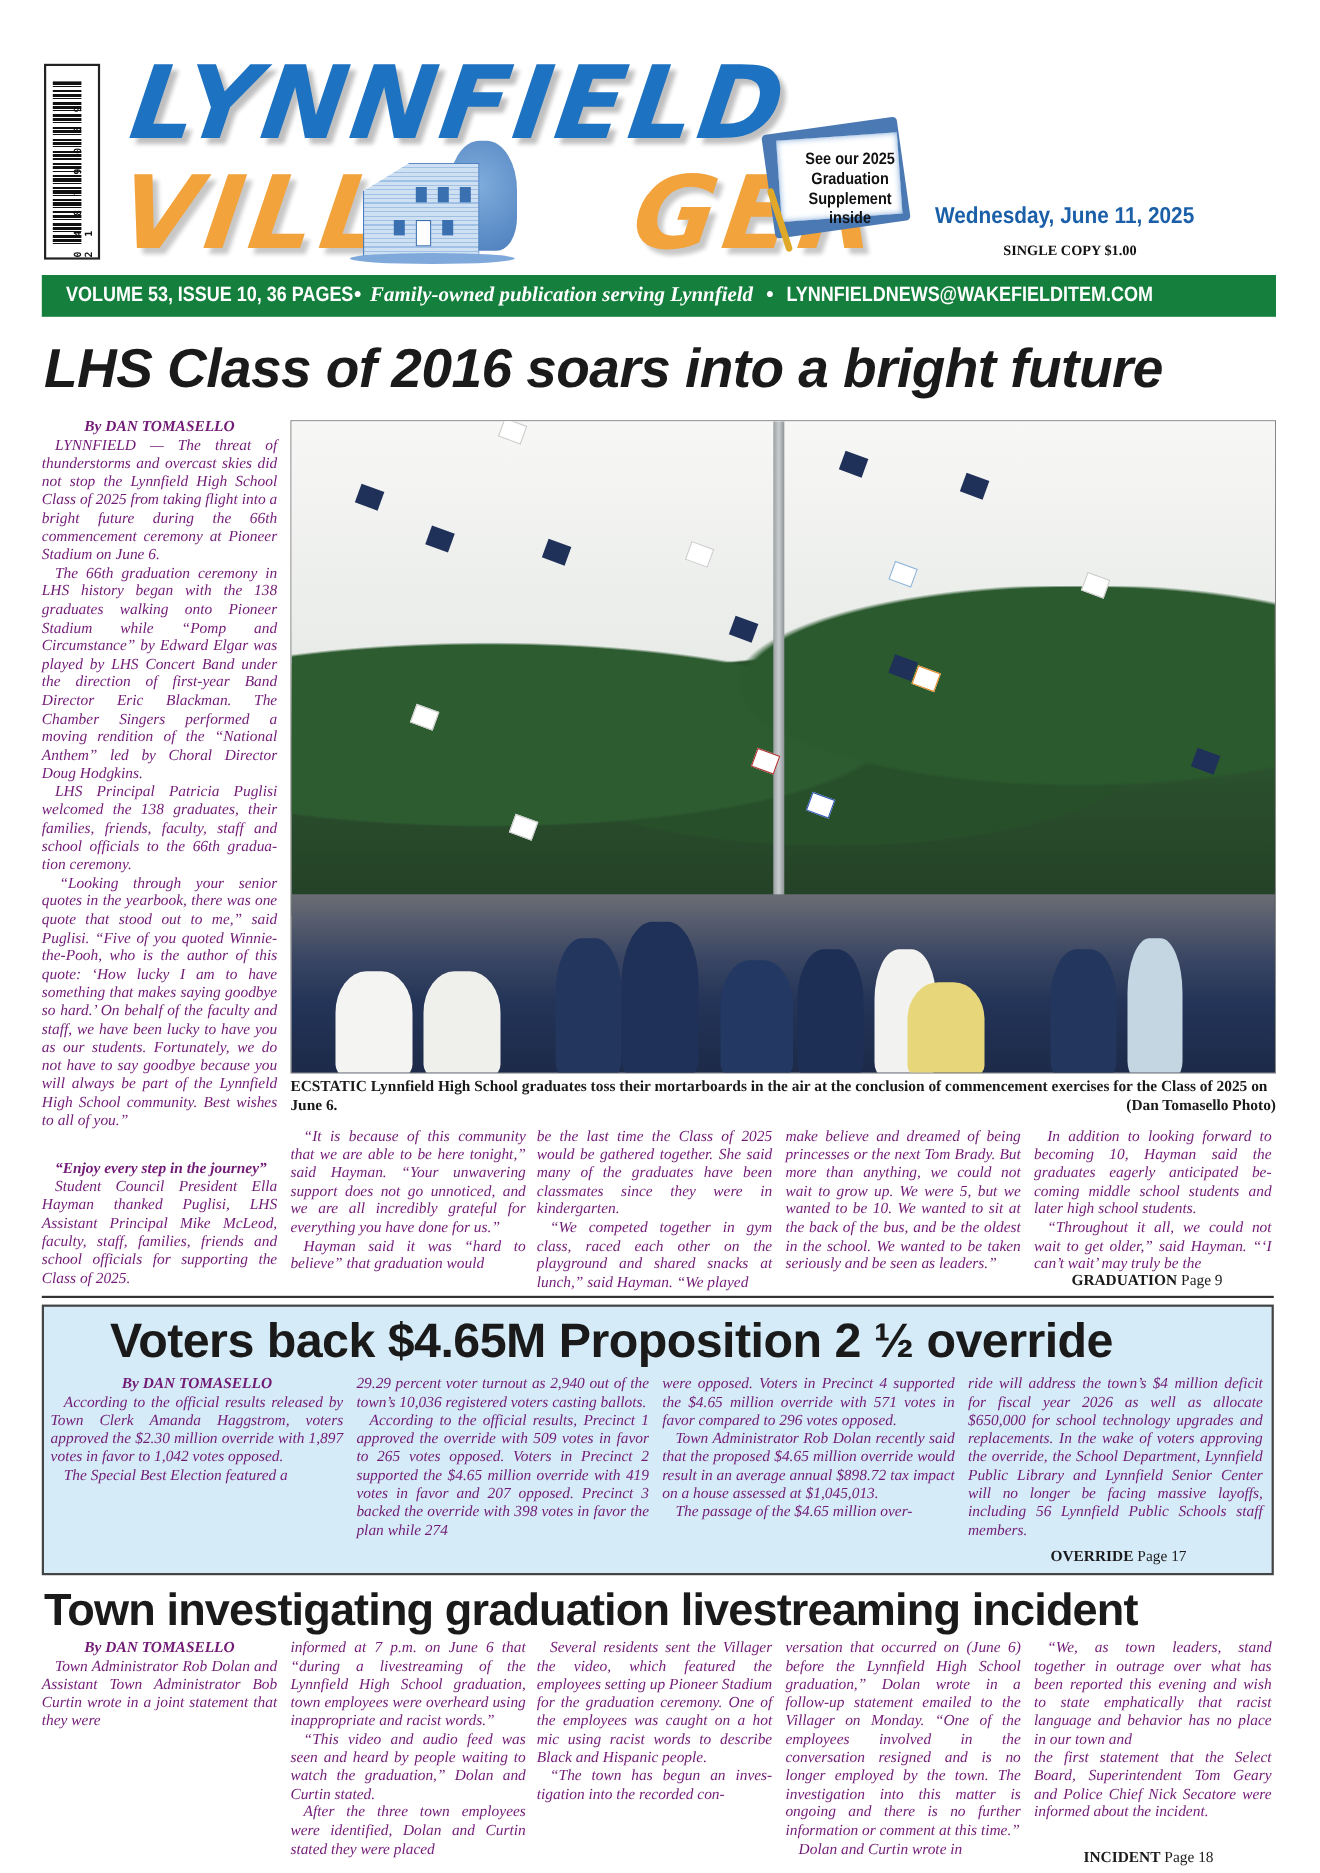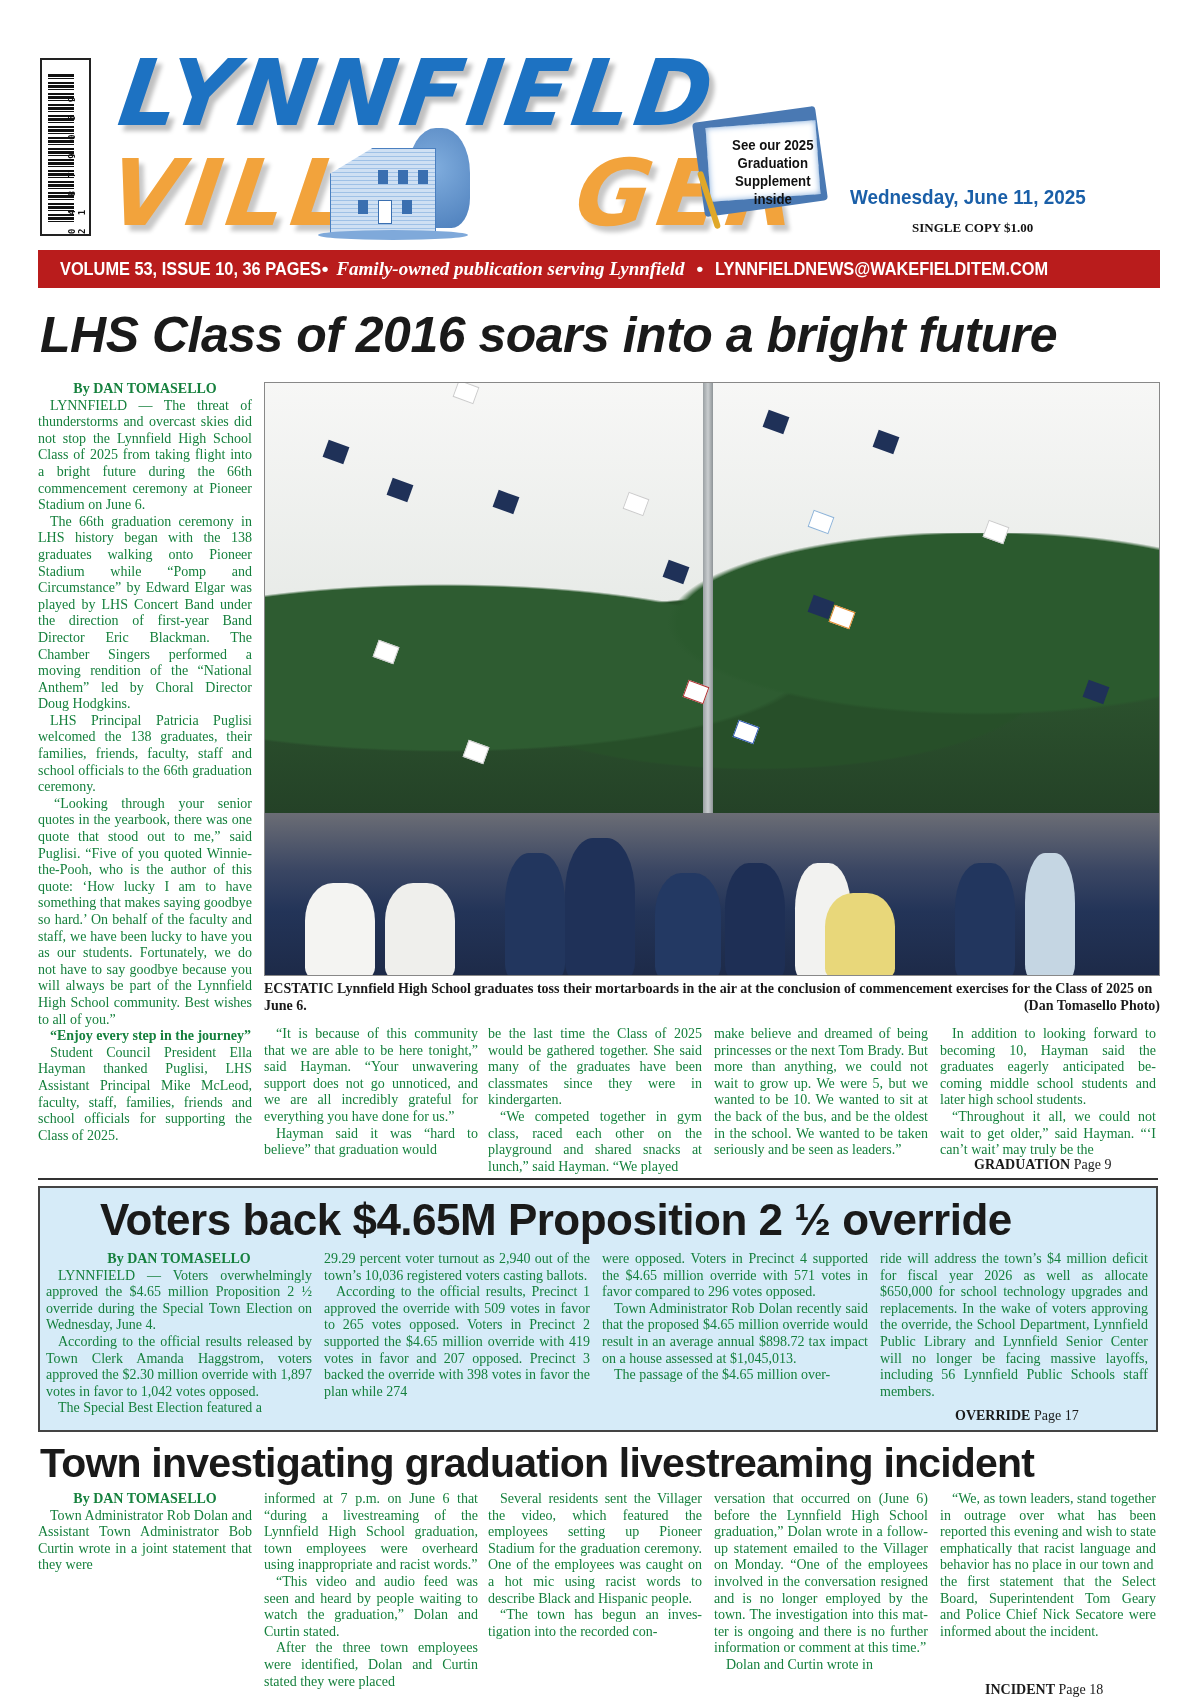--- a/index.html
+++ b/index.html
@@ -19,35 +19,35 @@
   .house .tree { position: absolute; left: 90px; top: 0; width: 62px; height: 100px; border-radius: 45% 45% 30% 30%; background: radial-gradient(circle at 40% 40%, #6a9fd8, #2d68b0); opacity: 0.85; }
   .house .win { position: absolute; width: 10px; height: 14px; background: #3a6fb0; }
   .house .ground { position: absolute; left: 0; bottom: 0; width: 150px; height: 10px; background: #7fa9da; border-radius: 50%; }
   .cap-promo { position: absolute; left: 690px; top: 110px; width: 150px; height: 125px; }
   .cap-promo .board { position: absolute; left: 8px; top: 4px; width: 124px; height: 95px; background: #4a79b3; transform: rotate(-8deg); border-radius: 4px; }
   .cap-promo .paper { position: absolute; left: 18px; top: 14px; width: 110px; height: 74px; background: #fff; transform: rotate(-4deg); box-shadow: 0 0 6px #7aa6d8 inset; }
   .cap-promo .tassel { position: absolute; left: 16px; top: 60px; width: 6px; height: 60px; background: #e0a828; border-radius: 3px; transform: rotate(-18deg); }
   .cap-promo .text { position: absolute; left: 30px; top: 26px; width: 120px; font-family: "Liberation Sans", sans-serif; font-weight: bold; font-size: 15px; line-height: 18px; text-align: center; color: #111; transform: scaleX(0.88); transform-origin: left; }
   .dateline { position: absolute; left: 850px; top: 185px; font-family: "Liberation Sans", sans-serif; font-weight: bold; font-size: 21px; color: #1a5fa8; transform: scaleX(0.9); transform-origin: left; }
   .price { position: absolute; left: 912px; top: 220px; font-family: "Liberation Serif", serif; font-weight: bold; font-size: 13px; color: #111; }
-  .banner { position: absolute; left: 38px; top: 250px; width: 1122px; height: 38px; background: #b91c1c; color: #fff; display: flex; align-items: center; padding-left: 22px; font-family: "Liberation Sans", sans-serif; font-weight: bold; font-size: 19px; white-space: nowrap; }
+  .banner { position: absolute; left: 38px; top: 250px; width: 1122px; height: 38px; background: #15803d; color: #fff; display: flex; align-items: center; padding-left: 22px; font-family: "Liberation Sans", sans-serif; font-weight: bold; font-size: 19px; white-space: nowrap; }
   .banner .cond { display: inline-block; transform: scaleX(0.86); transform-origin: left; }
   .banner .tag { font-family: "Liberation Serif", serif; font-style: italic; font-weight: bold; font-size: 19px; }
 
   
   .headline { position: absolute; font-family: "Liberation Sans", sans-serif; font-weight: bold; color: #1a1a1a; white-space: nowrap; line-height: 1; }
   .hl-main { left: 40px; top: 310px; font-size: 50px; font-style: italic; letter-spacing: -0.5px; }
   .hl-vote { left: 100px; top: 1198px; font-size: 44px; letter-spacing: -0.5px; }
   .hl-town { left: 40px; top: 1443px; font-size: 41px; letter-spacing: -0.8px; }
 
   
-  .col { position: absolute; font-family: "Liberation Serif", serif; font-size: 14px; line-height: 16.6px; text-align: justify; hyphens: manual; color: #15803d; }
+  .col { position: absolute; font-family: "Liberation Serif", serif; font-size: 14px; line-height: 16.6px; text-align: justify; hyphens: manual; color: #701a75; font-style: italic; }
   .col p { text-indent: 12px; }
   .col .byline { text-align: center; font-weight: bold; text-indent: 0; }
-  .col .subhead { font-weight: bold; text-indent: 12px; }
+  .col .subhead { font-weight: bold; text-indent: 12px; margin-top: 27px; }
   .jump { position: absolute; font-family: "Liberation Serif", serif; font-size: 14px; }
   .jump b { font-weight: bold; }
 
   
   .photo { position: absolute; left: 264px; top: 382px; width: 896px; height: 594px; overflow: hidden; border: 1px solid #888;
     background: linear-gradient(180deg, #f4f5f4 0%, #eceeec 22%, #dfe2df 32%, #2f5a31 44%, #234b27 60%, #2a4a2d 70%, #3d3f48 76%, #29344d 88%, #1f2a44 100%); }
   .photo .sky { position: absolute; left: 0; top: 0; width: 896px; height: 220px; background: linear-gradient(180deg, #f7f7f6, #e8ebe8); }
   .photo .trees { position: absolute; left: 0; top: 150px; width: 896px; height: 300px; background: radial-gradient(ellipse at 80% 30%, #2b5a2e 0 30%, transparent 31%), radial-gradient(ellipse at 20% 45%, #2e5c31 0 35%, transparent 36%), radial-gradient(ellipse at 55% 50%, #274f29 0 40%, transparent 41%), linear-gradient(180deg, transparent 0 35%, #2c532e 50%, #233f26 100%); }
   .photo .pole { position: absolute; left: 438px; top: 0; width: 10px; height: 460px; background: linear-gradient(90deg, #9aa0a3, #c9cdcf, #8e9497); }
   .photo .crowd { position: absolute; left: 0; top: 430px; width: 896px; height: 164px; background: linear-gradient(180deg, #6b6d75 0%, #3a4663 35%, #233458 60%, #1d2a48 100%); }
@@ -180,21 +180,20 @@
   <span>Page 9</span>
 </div>
 
 <div class="rule" style="left:38px;top:1178px;width:1120px;"></div>
 
 <div class="override-box"></div>
 <h1 class="headline hl-vote">Voters back $4.65M Proposition 2 ½ override</h1>
 
 <div class="col" style="left:46px;top:1251px;width:266px;">
   <p class="byline">By DAN TOMASELLO</p>
-  <p>LYNNFIELD — Voters overwhelmingly approved the $4.65 million Proposition 2 ½ override during the Special Town Elec­tion on Wednesday, June 4.</p>
   <p>According to the official results released by Town Clerk Amanda Haggstrom, voters approved the $2.30 million override with 1,897 votes in favor to 1,042 votes opposed.</p>
   <p>The Special Best Election featured a</p>
 </div>
 <div class="col" style="left:324px;top:1251px;width:266px;">
   <p style="text-indent:0">29.29 percent voter turnout as 2,940 out of the town’s 10,036 registered voters casting ballots.</p>
   <p>According to the official results, Pre­cinct 1 approved the override with 509 votes in favor to 265 votes opposed. Voters in Precinct 2 supported the $4.65 million override with 419 votes in favor and 207 opposed. Precinct 3 backed the override with 398 votes in favor the plan while 274</p>
 </div>
 <div class="col" style="left:602px;top:1251px;width:266px;">
   <p style="text-indent:0">were opposed. Voters in Precinct 4 sup­ported the $4.65 million override with 571 votes in favor compared to 296 votes op­posed.</p>
   <p>Town Administrator Rob Dolan recent­ly said that the proposed $4.65 million override would result in an average annu­al $898.72 tax impact on a house assessed at $1,045,013.</p>

